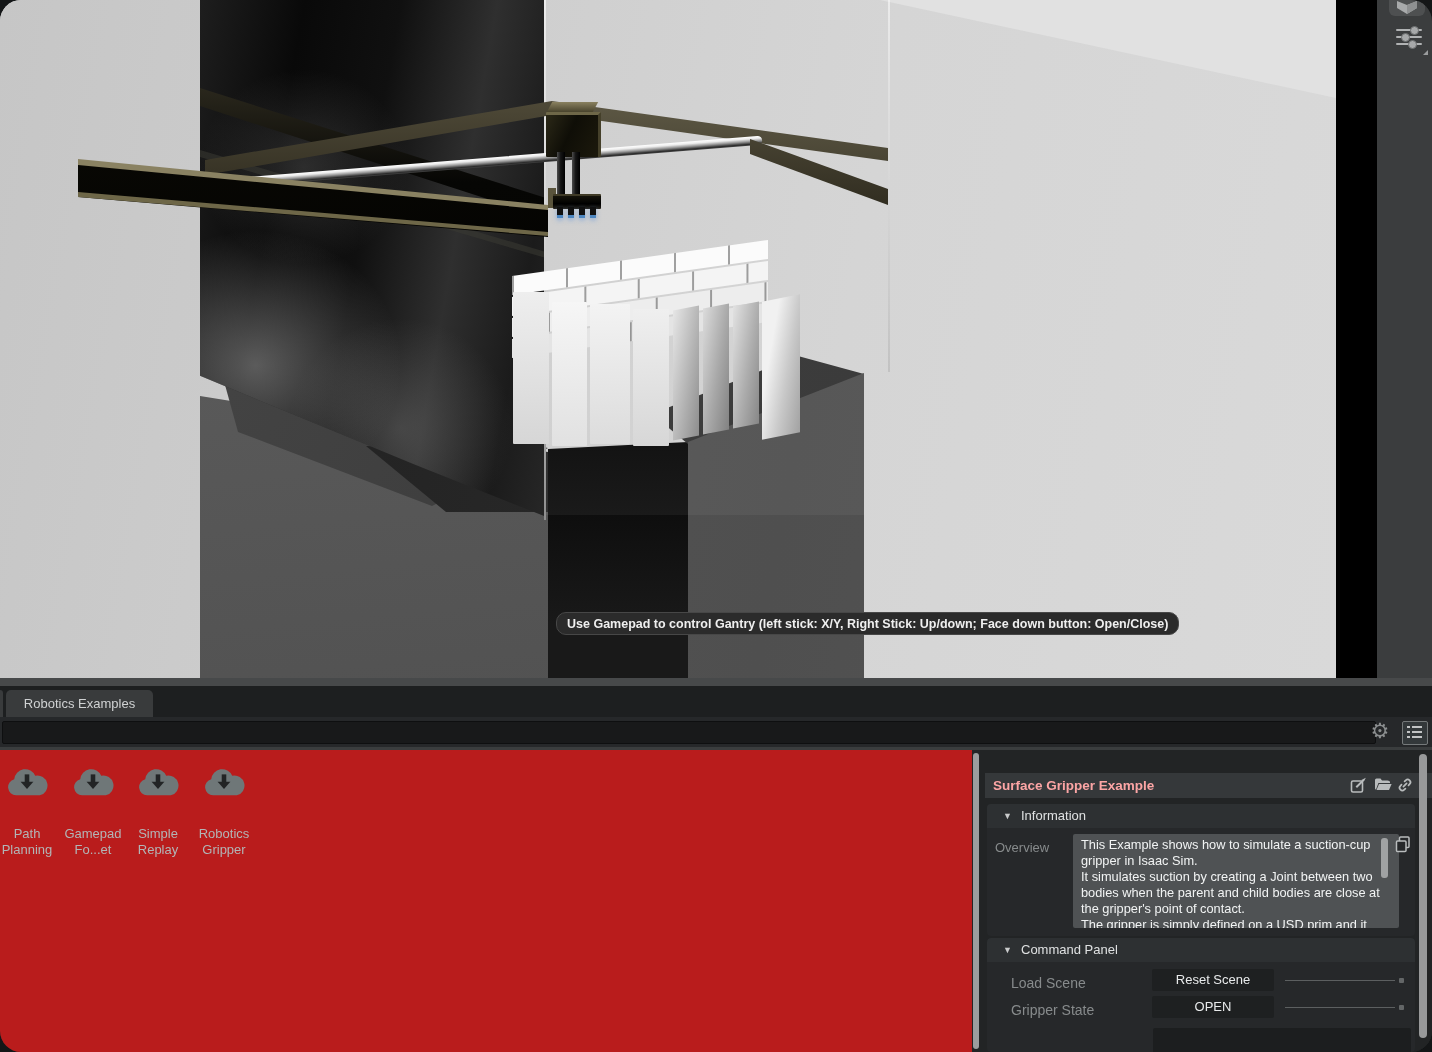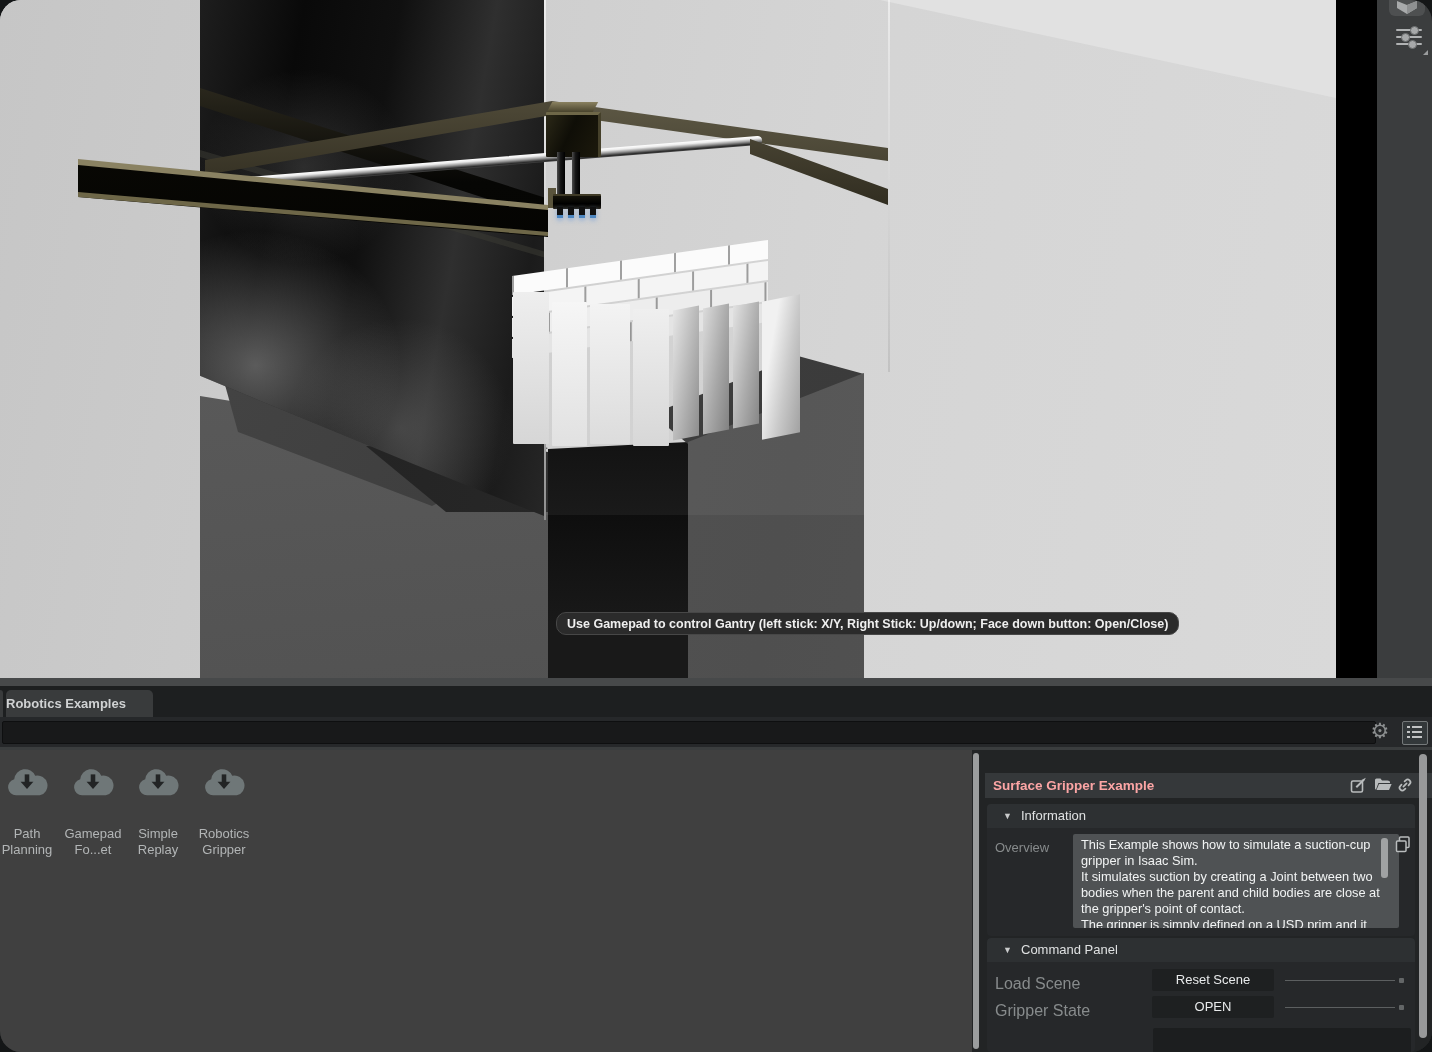--- a/index.html
+++ b/index.html
@@ -115,37 +115,37 @@
   .sk1{left:14px;top:0;} .sk2{left:5px;top:7px;} .sk3{left:12px;top:14px;}
   .corner-mark{left:46px;top:50px;width:0;height:0;border-left:5px solid transparent;
      border-bottom:5px solid #9a9c9d;}
 
   
   #bottom{left:0;top:678px;width:1432px;height:374px;background:#222425;}
   .splitter{left:0;top:0;width:1432px;height:8px;background:#47494a;}
   .tabbar{left:0;top:8px;width:1432px;height:31px;background:#1d1f20;}
   .tab-sliver{left:0;top:4px;width:3px;height:27px;background:#393b3c;border-radius:0 4px 0 0;}
   .tab{left:6px;top:4px;width:147px;height:27px;background:#393b3c;border-radius:5px 5px 0 0;
-     display:flex;align-items:center;justify-content:flex-start;color:#d0d2d3;font-size:13px;font-weight:bold;}
+     display:flex;align-items:center;justify-content:center;color:#d0d2d3;font-size:13px;}
   .toolbar{left:0;top:39px;width:1432px;height:30px;background:#26282a;}
   .search{left:2px;top:4px;width:1360px;height:21px;background:#18191a;
      border:1px solid #0e0f10;border-radius:2px;color:#d5d7d8;font-size:12px;padding:0 6px;
      font-family:"Liberation Sans",sans-serif;outline:none;}
   .gear{left:1368px;top:1px;width:24px;height:26px;color:#8b8e8f;font-size:21px;line-height:26px;
      text-align:center;cursor:default;}
   .list-btn{left:1402px;top:4px;width:24px;height:22px;background:#33383a;
      border:1px solid #75797a;border-radius:2px;}
   .list-glyph{left:4px;top:4px;width:15px;height:12px;
      background:repeating-linear-gradient(180deg,#c2c4c5 0 2px,transparent 2px 5px);}
   .list-glyph::after{content:"";position:absolute;left:3px;top:0;bottom:0;width:2px;background:#33383a;}
   .tool-divider{left:0;top:69px;width:1432px;height:3px;background:#3a3d3e;}
   #content{left:0;top:72px;width:1432px;height:302px;}
 
   
-  #examples{left:0;top:0;width:972px;height:302px;background:#404040;}
+  #examples{left:0;top:0;width:972px;height:302px;background:#b91c1c;}
   .ex-item{top:10px;width:60px;height:90px;cursor:pointer;}
   .ex1{left:-3px;} .ex2{left:63px;} .ex3{left:128px;} .ex4{left:194px;}
   .ex-icon{left:8px;top:8px;}
   .ex-label{left:-8px;top:66px;width:76px;text-align:center;color:#b2b5b6;font-size:13px;line-height:16px;}
   .v-scroll-left{left:973px;top:3px;width:6px;height:296px;background:#9b9d9e;border-radius:3px;}
 
   
   #details{left:985px;top:0;width:447px;height:302px;background:#222425;}
   .d-title{left:0;top:0;width:390px;height:22px;text-align:center;line-height:22px;
      color:#b8babb;font-size:13px;background:#26292a;}
@@ -160,21 +160,21 @@
   .sec-head{left:0;top:0;width:100%;height:24px;background:#2d3032;border-radius:4px 4px 0 0;cursor:pointer;}
   .sec-tri{left:16px;top:7px;color:#c9cbcc;font-size:9px;line-height:10px;}
   .sec-title{left:34px;top:0;height:24px;line-height:24px;color:#dfe1e2;font-size:13px;}
   .ov-label{left:8px;top:36px;color:#878b8c;font-size:13px;}
   .ov-box{left:86px;top:30px;width:302px;height:88px;background:#4f5254;border-radius:2px;
      color:#f2f4f4;font-size:12.8px;line-height:16px;padding:3px 16px 3px 8px;
      white-space:pre-wrap;overflow:hidden;}
   .ov-scroll{left:394px;top:34px;width:7px;height:40px;background:#a0a2a3;border-radius:3px;}
   .copy-icon{left:408px;top:32px;width:18px;height:18px;cursor:pointer;}
 
-  .cmd-label{left:8px;top:0;color:#878b8c;font-size:16px;}
+  .cmd-label{left:24px;top:0;color:#878b8c;font-size:14px;}
   .cmd-btn{left:165px;width:122px;height:22px;background:#1e2021;border-radius:2px;
      color:#e8eaeb;font-size:13px;text-align:center;line-height:22px;cursor:pointer;}
   .cmd-line{left:298px;width:110px;height:1px;background:#5c5f60;}
   .cmd-dot{left:412px;width:5px;height:5px;background:#636667;border-radius:1px;cursor:pointer;}
   .row1-l{top:37px;} .row1-b{top:31px;} .row1-ln{top:42px;} .row1-d{top:40px;}
   .row2-l{top:64px;text-align:center;} .row2-b{top:58px;} .row2-ln{top:69px;} .row2-d{top:67px;}
   .cmd-darkbox{left:166px;top:90px;width:258px;height:30px;background:#1c1e1f;border-radius:2px;}
   .v-scroll-right{left:434px;top:4px;width:8px;height:284px;background:#98999a;border-radius:4px;}
 
   svg{display:block;}

